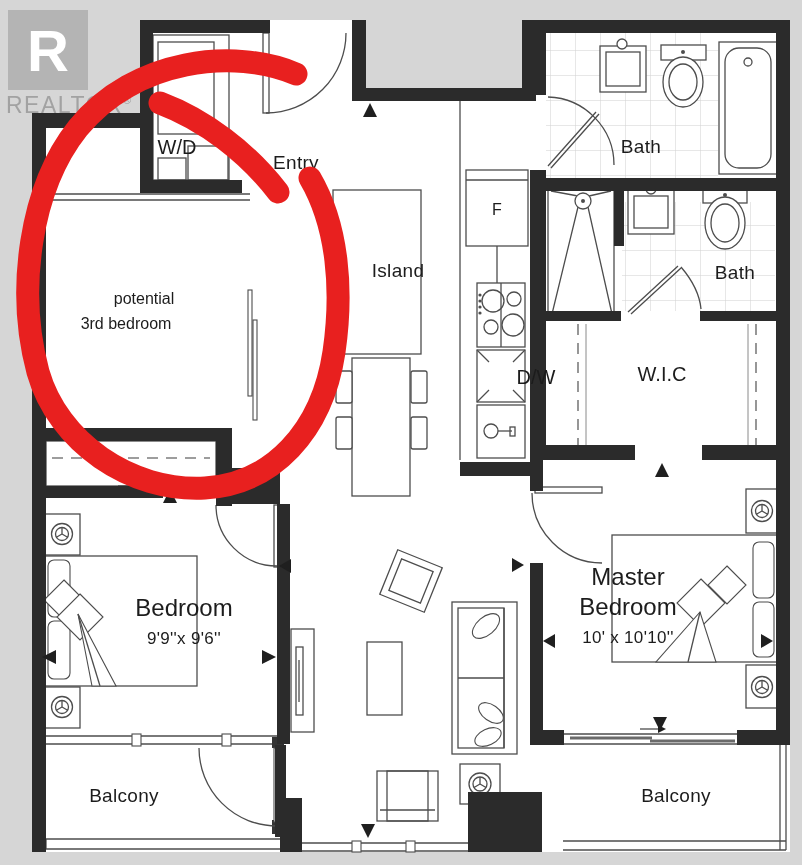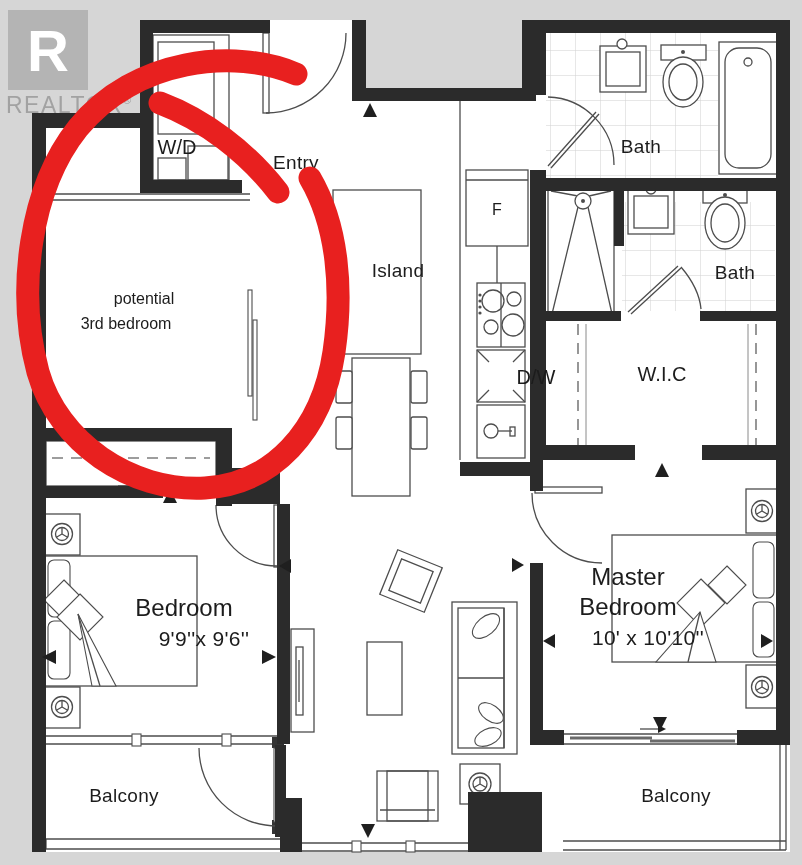--- a/index.html
+++ b/index.html
@@ -26,21 +26,21 @@
   .dash{fill:none;stroke:#7d7d7d;stroke-width:1.6;stroke-dasharray:11 8;}
   .thin{fill:none;stroke:#8a8a8a;stroke-width:1;}
   .marker{fill:#1f1f1f;stroke:none;}
   .darkblock{fill:#333;stroke:none;}
   .lbl{position:absolute;transform:translate(-50%,-50%);white-space:nowrap;
        color:var(--color-label);line-height:1;}
   .room{font-size:19px;letter-spacing:.3px;}
   .big{font-size:24px;}
   .small{font-size:20px;}
   .mid{font-size:16px;}
-  .dims{font-size:21px;letter-spacing:.3px;margin-left:20px;}
+  .dims{font-size:17px;letter-spacing:.3px;}
   .annot{font-size:16px;}
   #realtor-box{position:absolute;left:8px;top:10px;width:80px;height:80px;background:#b4b4b4;
        z-index:2;display:flex;align-items:center;justify-content:center;}
   #realtor-letter{color:#fff;font-size:58px;font-weight:bold;}
   #realtor-text{position:absolute;left:6px;top:92px;z-index:2;color:var(--color-watermark_gray);
        font-size:23px;letter-spacing:1.5px;}
   #realtor-text sup{font-size:11px;}
   #brokerage{position:absolute;left:392px;top:803px;transform:translate(-50%,-50%);
        z-index:5;color:#c6c6c6;opacity:.85;font-size:15px;letter-spacing:.5px;white-space:nowrap;}
 </style>

